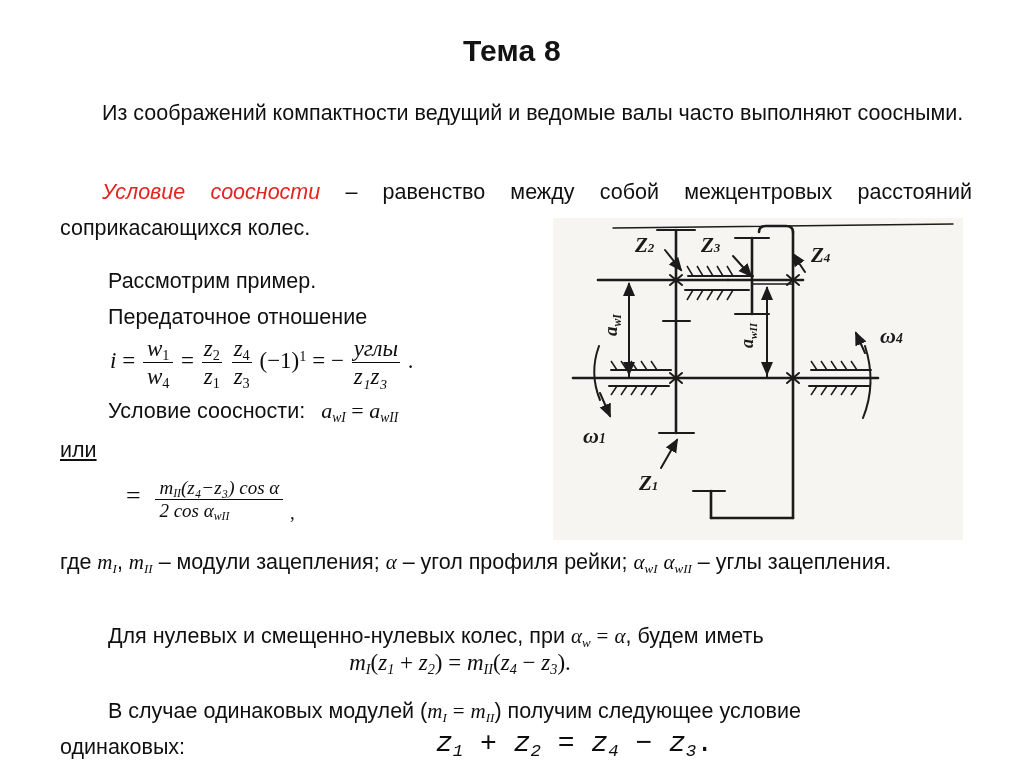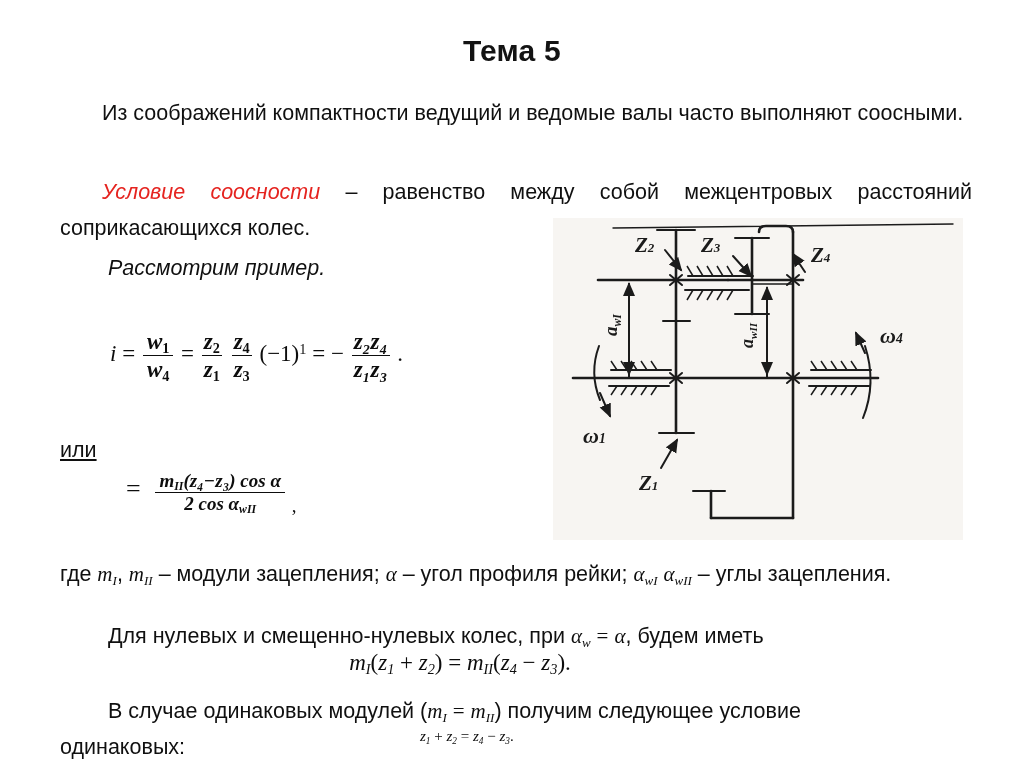--- a/index.html
+++ b/index.html
@@ -64,24 +64,22 @@
     line-height: 0;
   }
   sub { vertical-align: -0.28em; }
   sup { vertical-align: 0.52em; }
   sub.up, sup.up { font-style: normal; }
 
   
   .frac {
     display: inline-block;
     vertical-align: middle;
-    text-align: center;
     line-height: 1.18;
-    margin: 0 2px;
-    font-weight: bold;
+    margin: 7px 2px;
   }
   .frac > .num { display: block; padding: 0 4px; }
   .frac > .den {
     display: block;
     padding: 0 4px;
     border-top: 1.6px solid #0d0d0d;
   }
   .frac.tight > .num, .frac.tight > .den { padding: 0 2px; }
 
   
@@ -95,34 +93,37 @@
   }
   #diagram svg { display: block; }
 
   .cap-sub { font-size: 0.62em; vertical-align: -0.25em; }
 </style>
 </head>
 <body>
 
 <div id="slide">
 
-  <div id="title">Тема 5</div>
+  <div id="title">Тема 8</div>
 
   <div class="para" style="left:60px; top:174px; width:912px;">
     <span class="indent"></span><span class="red-it">Условие соосности</span><span> – равенство между собой межцентровых расстояний соприкасающихся колес.</span>
   </div>
 
   <div class="para" style="left:60px; top:95px; width:912px;">
     <span class="indent"></span><span>Из соображений компактности ведущий и ведомые валы часто выполняют соосными.</span>
   </div>
 
-  <div class="para nojust" style="left:108px; top:250px; width:430px;font-style:italic;">
+  <div class="para nojust" style="left:108px; top:263px; width:430px;">
     <span>Рассмотрим пример.</span>
   </div>
 
+  <div class="para nojust" style="left:108px; top:299px; width:430px;">
+    <span>Передаточное отношение</span>
+  </div>
 
   <div class="math" style="left:110px; top:328px; font-size:23px;">
     <span class="mi">i</span>
     <span class="mup">=</span>
     <span class="frac">
       <span class="num"><span class="mi">w</span><sub class="up">1</sub></span>
       <span class="den"><span class="mi">w</span><sub class="up">4</sub></span>
     </span>
     <span class="mup">=</span>
     <span class="frac tight">
@@ -130,41 +131,47 @@
       <span class="den"><span class="mi">z</span><sub class="up">1</sub></span>
     </span>
     <span class="frac tight">
       <span class="num"><span class="mi">z</span><sub class="up">4</sub></span>
       <span class="den"><span class="mi">z</span><sub class="up">3</sub></span>
     </span>
     <span class="mup"><span>(−1)</span><sup class="up">1</sup></span>
     <span class="mup">=</span>
     <span class="mup">−</span>
     <span class="frac tight">
-      <span class="num mi">z₂z₄</span>
+      <span class="num mi">углы</span>
       <span class="den mi">z₁z₃</span>
     </span>
     <span class="mup">.</span>
   </div>
 
+  <div class="para nojust" style="left:108px; top:393px; width:440px;">
+    <span>Условие соосности:</span>
+    <span class="math" style="position:relative; font-size:22px; margin-left:10px;"><span class="mi">a</span><sub>wI</sub>
+      <span class="mup">=</span>
+      <span class="mi">a</span><sub>wII</sub></span>
+  </div>
 
   <div class="para nojust" style="left:60px; top:432px; width:200px;text-decoration:underline;">
     <span>или</span>
   </div>
 
   <div class="math" style="left:118px; top:470px; font-size:19px;">
     <span class="mup" style="font-size:26px; padding:0 8px;">=</span>
     <span class="frac">
       <span class="num"><span class="mi">m</span><sub>II</sub><span class="mi">(z₄−z₃) cos α</span></span>
       <span class="den"><span class="mi">2 cos α</span><sub>wII</sub></span>
     </span>
     <span class="mup" style="vertical-align:-0.75em;">,</span>
   </div>
 
-  <div class="para nojust" style="left:60px; top:545px; width:930px; line-height:34px;margin-top:12px;">
+  <div class="para nojust" style="left:60px; top:545px; width:930px; line-height:34px;">
     <span>где </span><span class="math mi" style="position:relative; font-size:21px;"><span>m</span><sub>I</sub></span><span>,</span> <span class="math mi" style="position:relative; font-size:21px;"><span>m</span><sub>II</sub></span><span> – модули зацепления; </span><span class="math mi" style="position:relative; font-size:21px;">α</span><span> – угол профиля рейки; </span><span class="math mi" style="position:relative; font-size:21px;"><span>α</span><sub>wI</sub></span> <span class="math mi" style="position:relative; font-size:21px;"><span>α</span><sub>wII</sub></span><span> – углы зацепления.</span>
   </div>
 
   <div class="para nojust" style="left:108px; top:618px; width:880px;">
     <span>Для нулевых и смещенно-нулевых колес, при </span><span class="math mi" style="position:relative; font-size:21px;"><span>α</span><sub>w</sub></span> <span class="math mup" style="position:relative; font-size:21px;">=</span> <span class="math mi" style="position:relative; font-size:21px;">α</span><span>, будем иметь</span>
   </div>
 
   <div class="math" style="left:0; top:650px; width:920px; text-align:center; font-size:23px;">
     
     <span><span class="mi">m</span><sub>I</sub><span class="mup">(</span><span class="mi">z</span><sub>1</sub>
@@ -177,21 +184,21 @@
   </div>
 
   <div class="para nojust" style="left:108px; top:693px; width:880px;">
     <span> В случае одинаковых модулей (</span><span class="math mi" style="position:relative; font-size:21px;"><span>m</span><sub>I</sub></span> <span class="math mup" style="position:relative; font-size:21px;">=</span> <span class="math mi" style="position:relative; font-size:21px;"><span>m</span><sub>II</sub></span><span>) получим следующее условие</span>
   </div>
 
   <div class="para nojust" style="left:60px; top:729px; width:300px;">
     <span>одинаковых:</span>
   </div>
 
-  <div class="math" style="left:420px; top:728px; font-size:15px;">
+  <div class="math" style="left:436px; top:728px; font-size:28px;font-family:Liberation Mono, monospace;">
     
     <span class="mi">z</span><sub>1</sub>
     <span class="mup">+</span>
     <span class="mi">z</span><sub>2</sub>
     <span class="mup">=</span>
     <span class="mi">z</span><sub>4</sub>
     <span class="mup">−</span>
     <span class="mi">z</span><sub>3</sub><span class="mup">.</span>
   </div>
 

